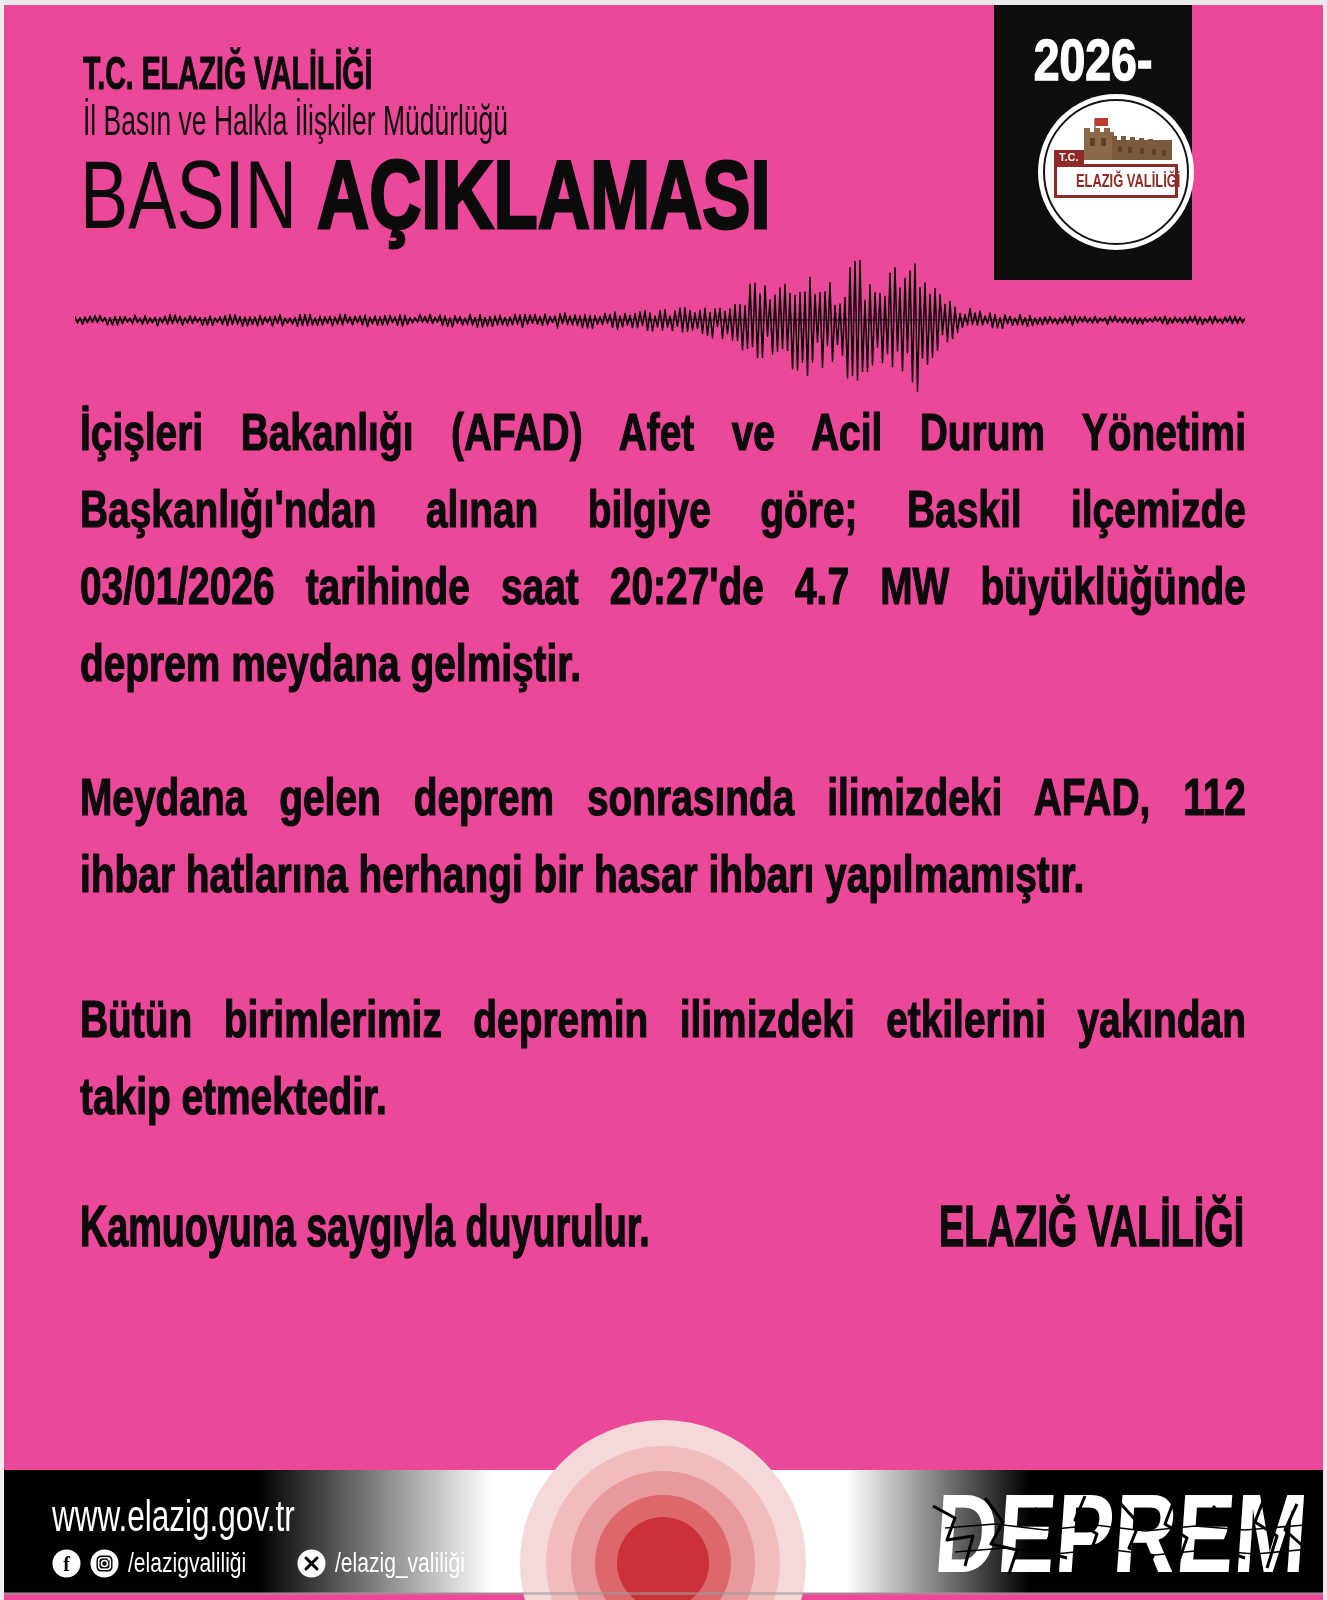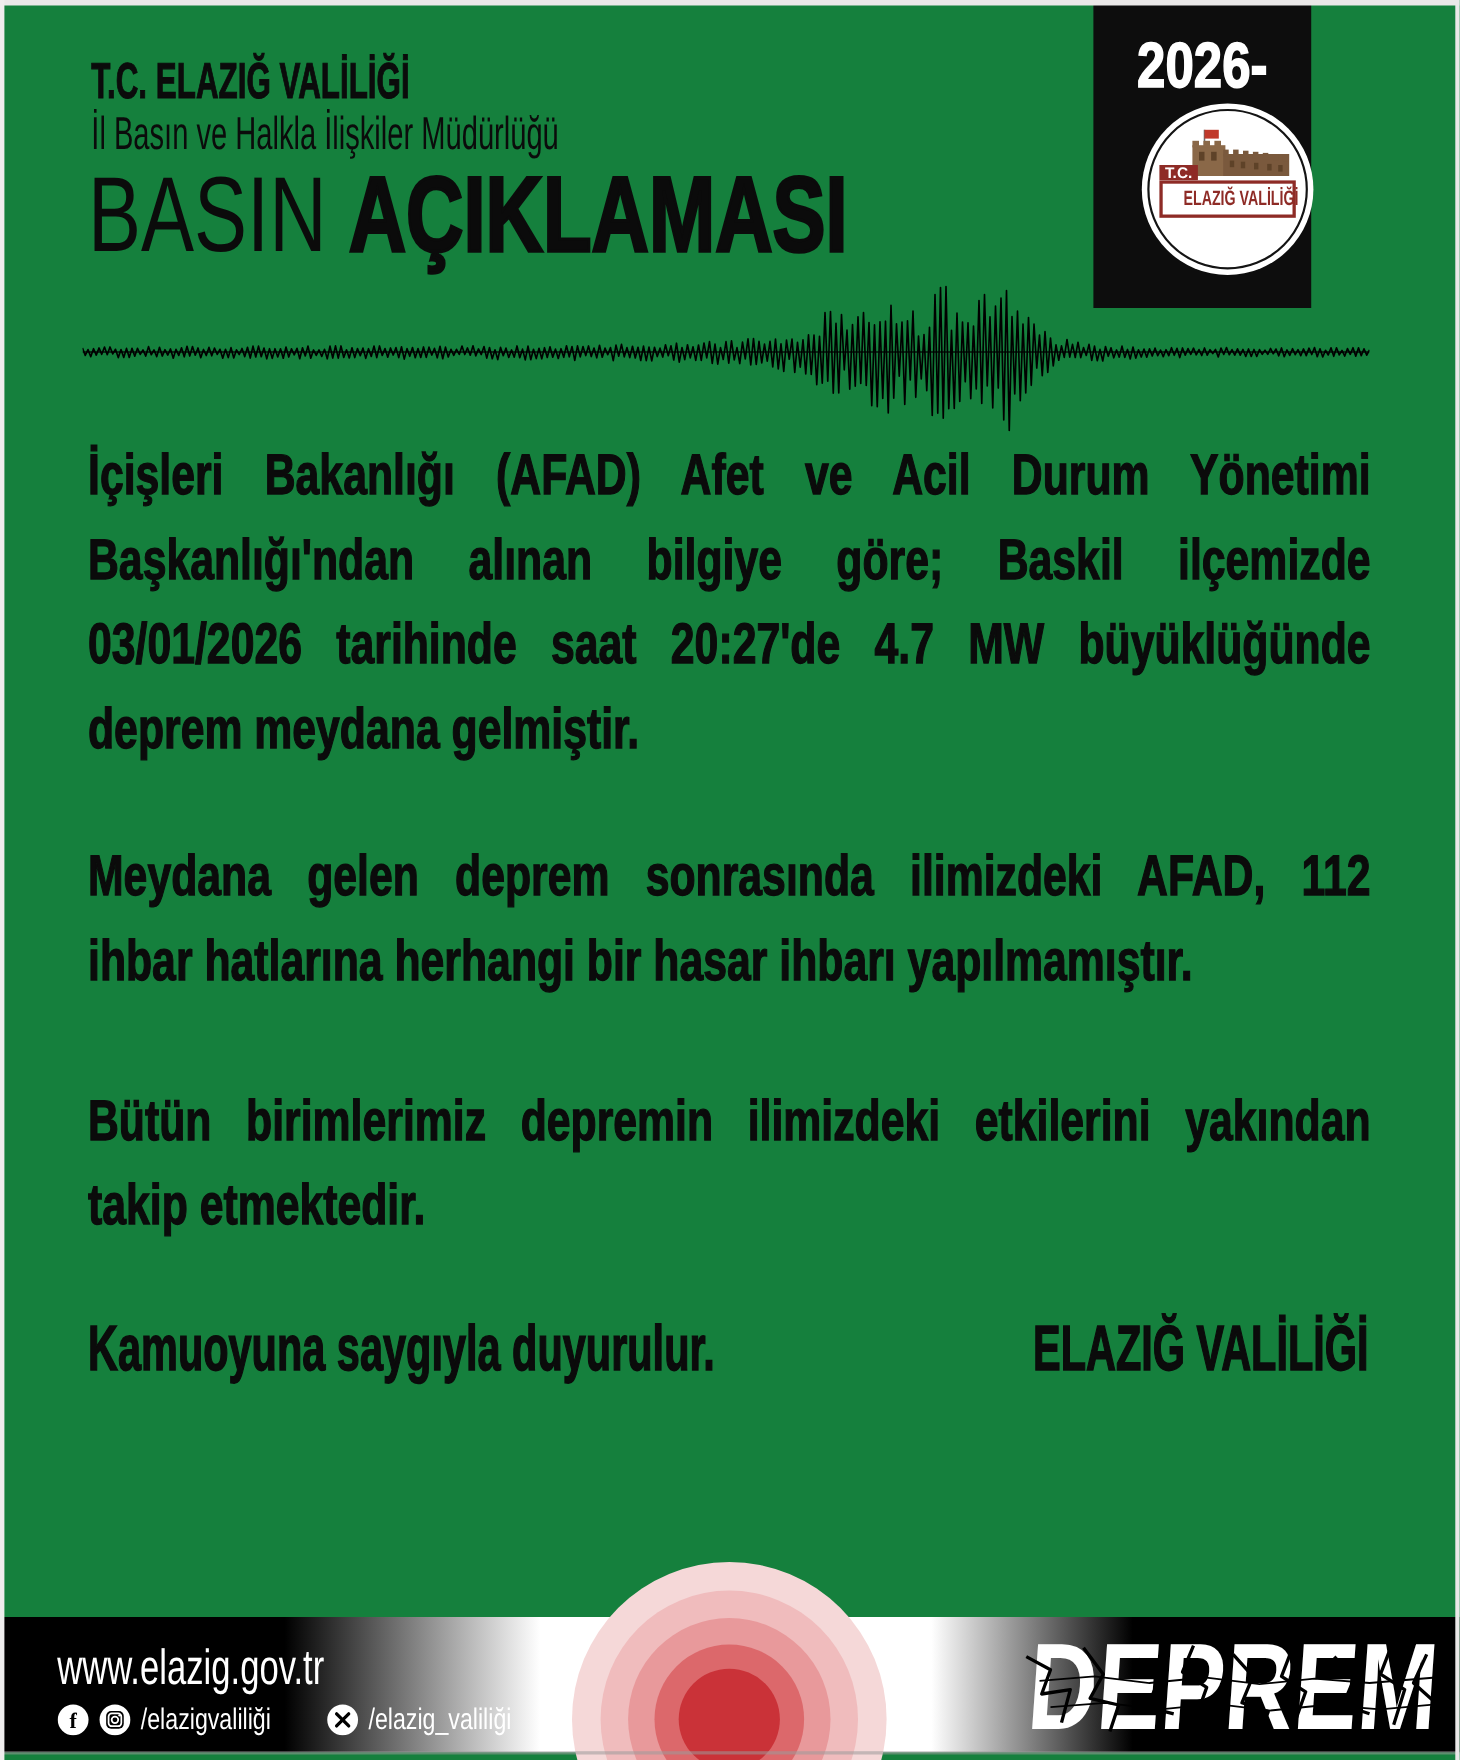--- a/index.html
+++ b/index.html
@@ -1,17 +1,17 @@
 <!DOCTYPE html>
 <html><head>
 <meta charset="utf-8">
 <style>
   html,body{margin:0;padding:0;background:#ffffff;}
   .page{
-    position:relative;width:1327px;height:1600px;overflow:hidden;background:#15803d;
+    position:relative;width:1327px;height:1600px;overflow:hidden;background:#ec4899;
     font-family:"Liberation Sans","DejaVu Sans",sans-serif;color:#0b0b0b;
   }
   .edge-top{position:absolute;left:0;top:0;width:1327px;height:5px;background:#eae8e8;z-index:40;}
   .edge-left{position:absolute;left:0;top:0;width:4px;height:1600px;background:#efeded;z-index:40;}
   .edge-right{position:absolute;right:0;top:0;width:4px;height:1600px;background:#eae8e8;z-index:40;}
 
   .cx{transform:scaleX(var(--sx,1));transform-origin:left top;}
   .cxc{transform:scaleX(var(--sx,1));transform-origin:center top;}
 
   
@@ -22,21 +22,21 @@
   .h-title .t-bold{font-weight:bold;-webkit-text-stroke:3px #0b0b0b;}
 
   
   .issue-box{position:absolute;left:994px;top:4px;width:198px;height:276px;background:#0d0d0d;}
   .issue-number{margin-top:22px;text-align:center;color:#ffffff;font-size:58px;font-weight:bold;--sx:.8;-webkit-text-stroke:1.5px #fff;}
   .logo{position:absolute;left:44px;top:90px;width:156px;height:156px;background:#ffffff;border-radius:50%;}
   .logo-ring{position:absolute;inset:5px;border:2.5px solid #141414;border-radius:50%;}
   .castle{position:absolute;left:18px;top:22px;}
   .plate{position:absolute;left:16px;top:70px;width:118px;height:28px;border:3px solid #8e2b26;background:#ffffff;}
   .plate-text{display:block;text-align:center;color:#8e2b26;font-weight:bold;font-size:19px;line-height:28px;white-space:nowrap;--sx:.68;}
-  .tc-tab{position:absolute;left:16px;top:56px;background:#8e2b26;color:#ffffff;font-size:14px;font-weight:bold;line-height:14px;height:14px;padding:0 5px;}
+  .tc-tab{position:absolute;left:16px;top:56px;background:#8e2b26;color:#ffffff;font-size:11px;font-weight:bold;line-height:14px;height:14px;padding:0 5px;}
 
   
   .wave-wrap{position:absolute;left:75px;top:245px;z-index:2;}
 
   
   .body{position:absolute;left:80px;top:394px;width:1560px;--sx:.7474;font-size:52px;font-weight:bold;line-height:77px;-webkit-text-stroke:1.2px #0b0b0b;}
   .para{margin:0;}
   .para + .para{margin-top:57px;}
   .para.p3{margin-top:68px;}
   .jline{text-align:justify;text-align-last:justify;white-space:normal;}

